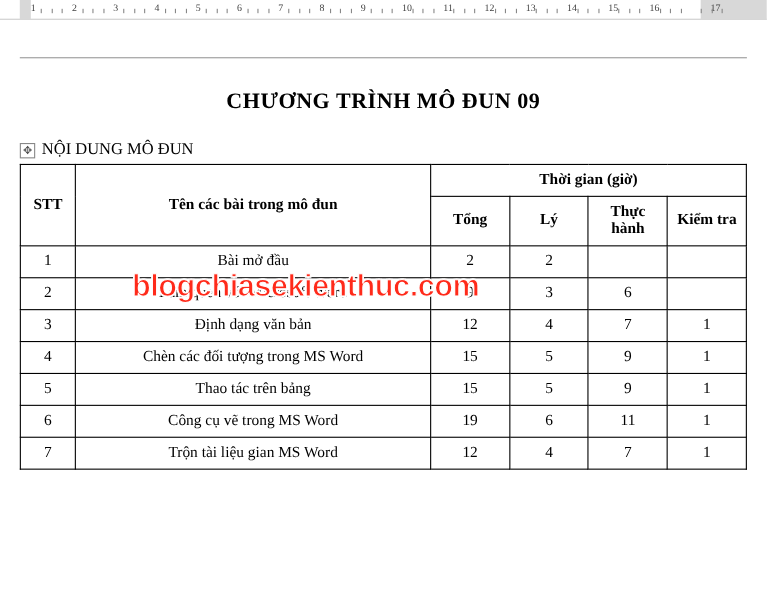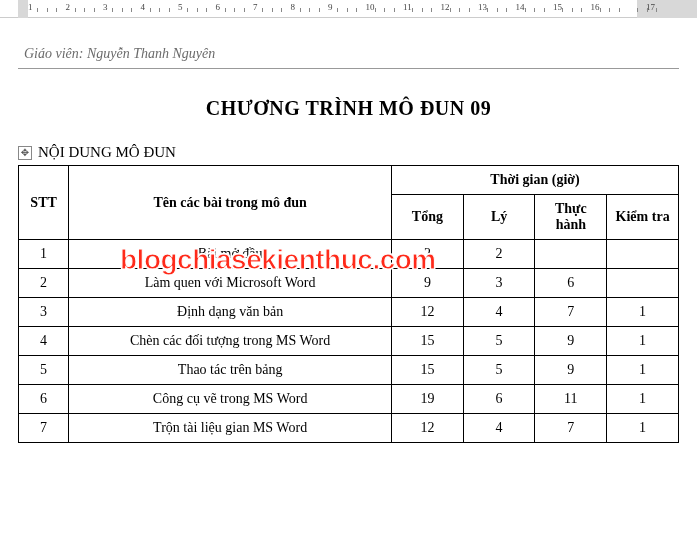--- a/index.html
+++ b/index.html
@@ -194,21 +194,20 @@
       <span class="ruler-mark" style="left: 628px;">17</span>
       <span class="ruler-tick" style="left: 619.375px;"></span>
       <span class="ruler-tick" style="left: 628.75px;"></span>
       <span class="ruler-tick" style="left: 638.125px;"></span>
     </div>
 </div>
 
 <div class="page-area">
 
   <div class="header-row">
-    <span>Giáo viên: Nguyễn Thanh Nguyên</span>
   </div>
 
   <div class="title">CHƯƠNG TRÌNH MÔ ĐUN 09</div>
 
   <div class="section-row">
     <div class="move-handle">✥</div>
     <div class="section-title">NỘI DUNG MÔ ĐUN</div>
   </div>
 
   <table>

